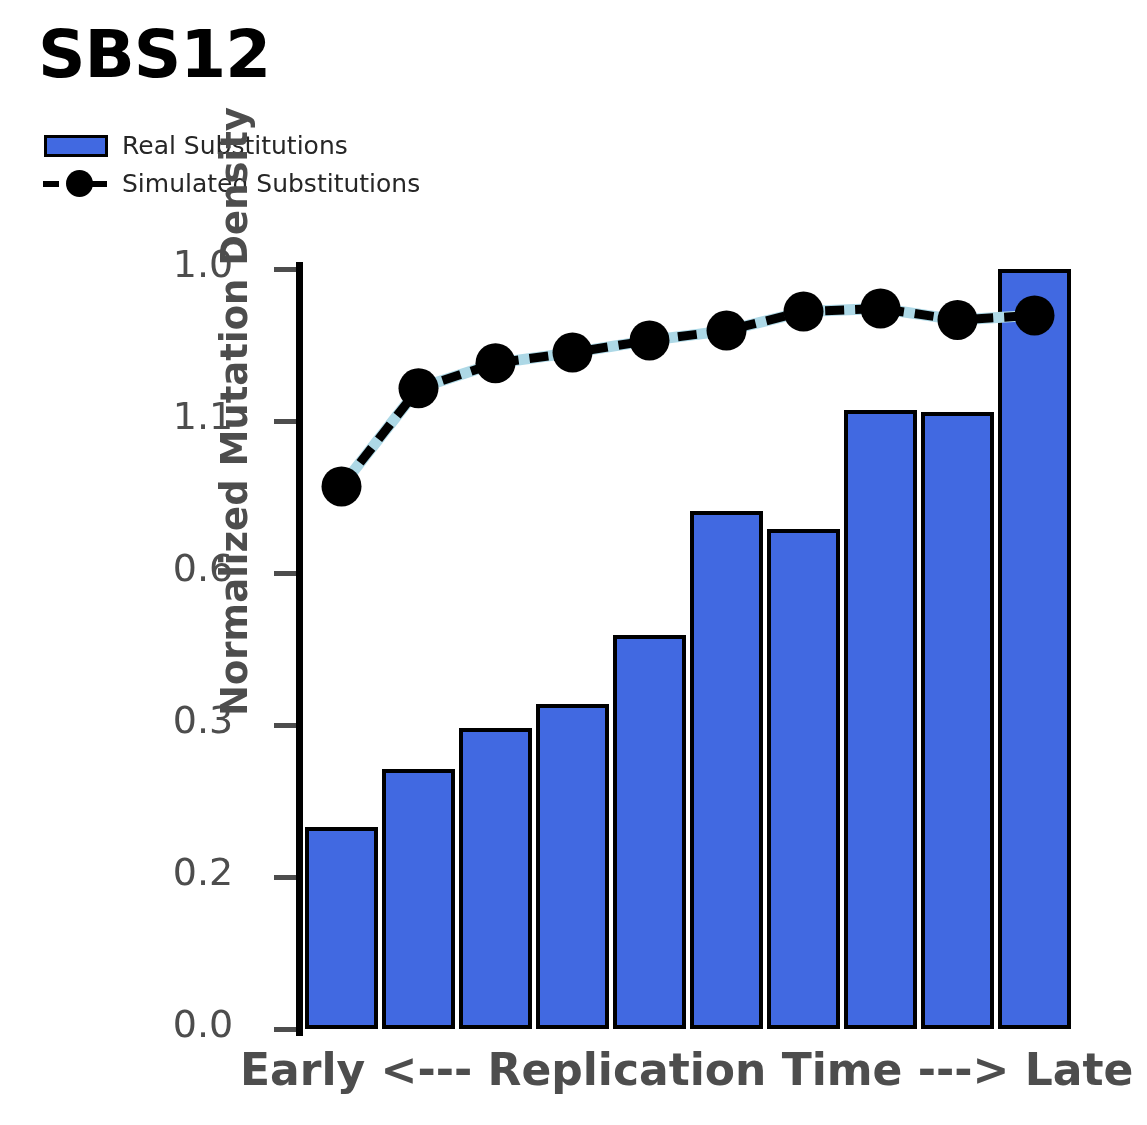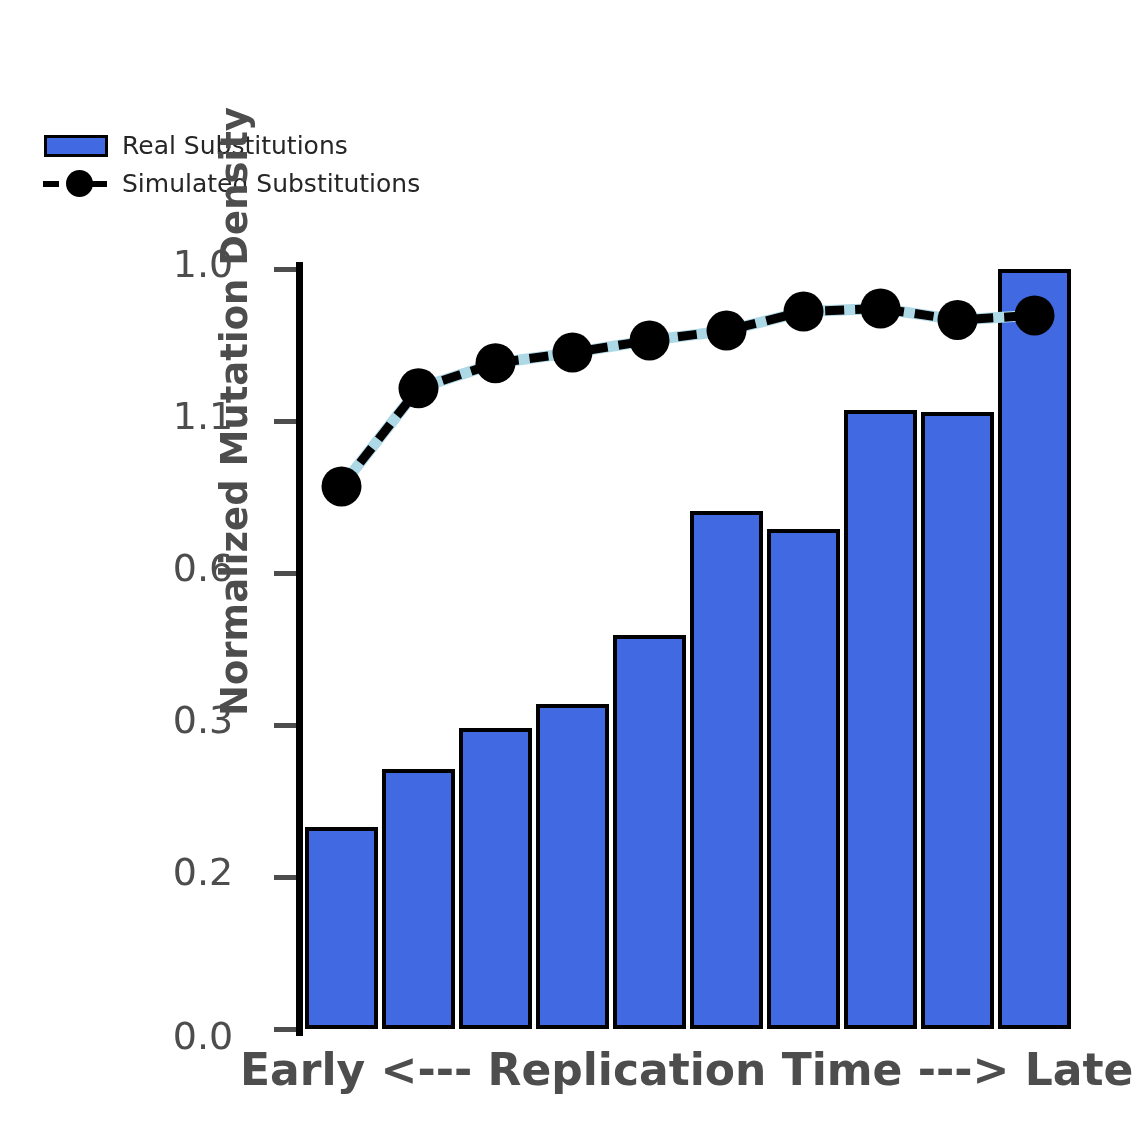--- a/index.html
+++ b/index.html
@@ -174,41 +174,42 @@
     width: 770px;
     height: 760px;
     overflow: visible;
   }
 </style>
 </head>
 <body>
 
 <div id="figure">
 
+  <div id="sig-title">SBS12</div>
 
   <div id="legend">
     <div class="legend-row">
       <span class="legend-key">
         <span class="legend-swatch"></span>
       </span>
       <span class="legend-label">Real Substitutions</span>
     </div>
     <div class="legend-row">
       <span class="legend-key">
         <span class="legend-line"></span>
         <span class="legend-dot"></span>
       </span>
       <span class="legend-label">Simulated Substitutions</span>
     </div>
   </div>
 
   <div id="y-axis-spine"></div>
   <div id="y-ticks">
       <div class="y-tick-mark" style="left: 274px; top: 1027px;"></div>
-      <div class="y-tick-label" style="left: 148px; top: 1002px; margin-top: 12px;">0.0</div>
+      <div class="y-tick-label" style="left: 148px; top: 1002px;">0.0</div>
       <div class="y-tick-mark" style="left: 274px; top: 875px;"></div>
       <div class="y-tick-label" style="left: 148px; top: 850px;">0.2</div>
       <div class="y-tick-mark" style="left: 274px; top: 723px;"></div>
       <div class="y-tick-label" style="left: 148px; top: 698px;">0.3</div>
       <div class="y-tick-mark" style="left: 274px; top: 571px;"></div>
       <div class="y-tick-label" style="left: 148px; top: 546px;">0.6</div>
       <div class="y-tick-mark" style="left: 274px; top: 419px;"></div>
       <div class="y-tick-label" style="left: 148px; top: 394px;">1.1</div>
       <div class="y-tick-mark" style="left: 274px; top: 267px;"></div>
       <div class="y-tick-label" style="left: 148px; top: 242px;">1.0</div>

